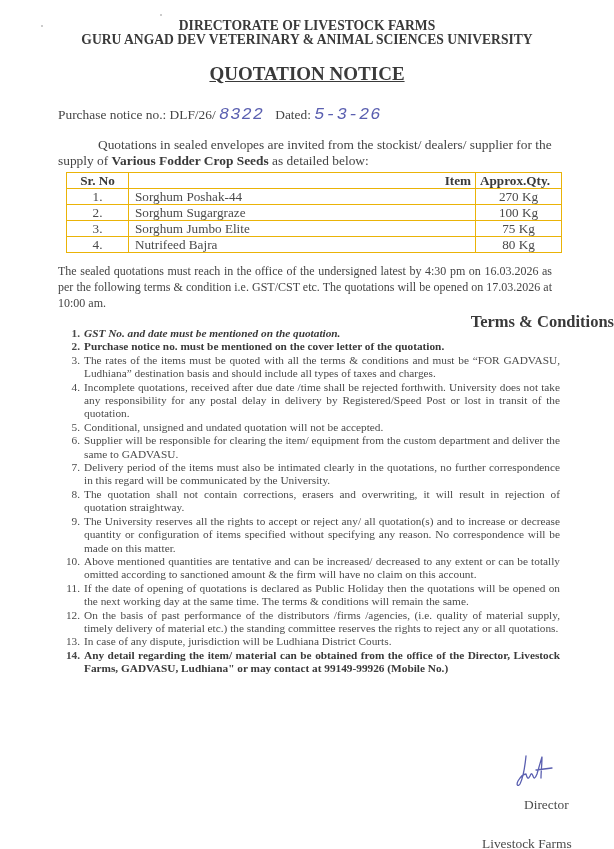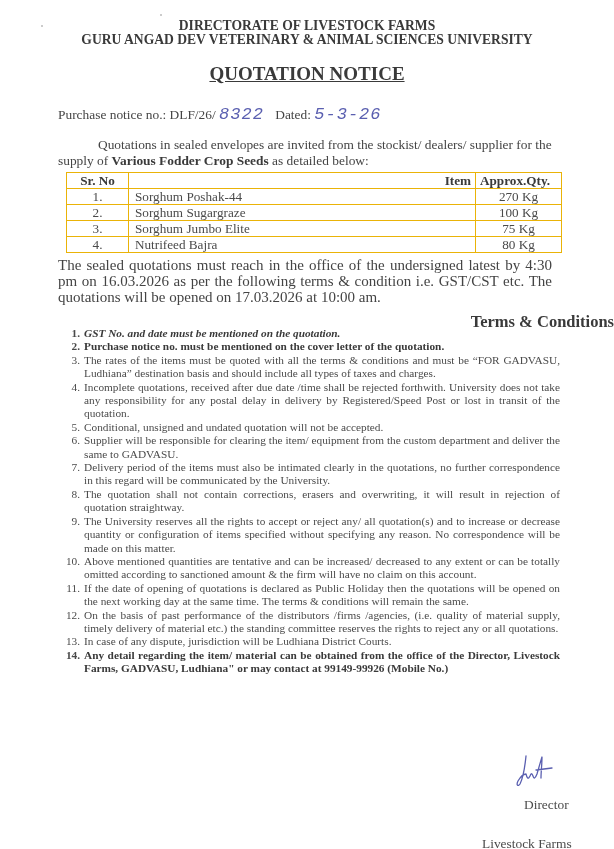--- a/index.html
+++ b/index.html
@@ -48,21 +48,21 @@
       border: 1px solid #eab308; padding: 0 4px; height: 16px; line-height: 15px;
     }
     table.items th { font-weight: bold; color: #3a3a3a; text-align: right; }
     table.items th.c-sr, table.items td.c-sr { width: 62px; text-align: center; }
     table.items th.c-item { padding-left: 16px; }
     table.items td.c-item { padding-left: 6px; }
     table.items th.c-qty, table.items td.c-qty { width: 86px; text-align: center; }
     table.items th.c-qty { text-align: left; padding-right: 4px; }
 
     .para {
-      position: absolute; top: 257px; left: 58px; width: 494px; font-size: 15px;
+      position: absolute; top: 263px; left: 58px; width: 494px; font-size: 12px;
       line-height: 16px; color: #444; text-align: justify;
     }
 
     .tc-heading {
       position: absolute; top: 312px; left: 0; width: 614px; text-align: right;
       font-weight: bold; font-size: 16.5px; color: #3a3a3a;
     }
 
     ol.terms {
       position: absolute; top: 327px; left: 60px; width: 500px; list-style: none;

